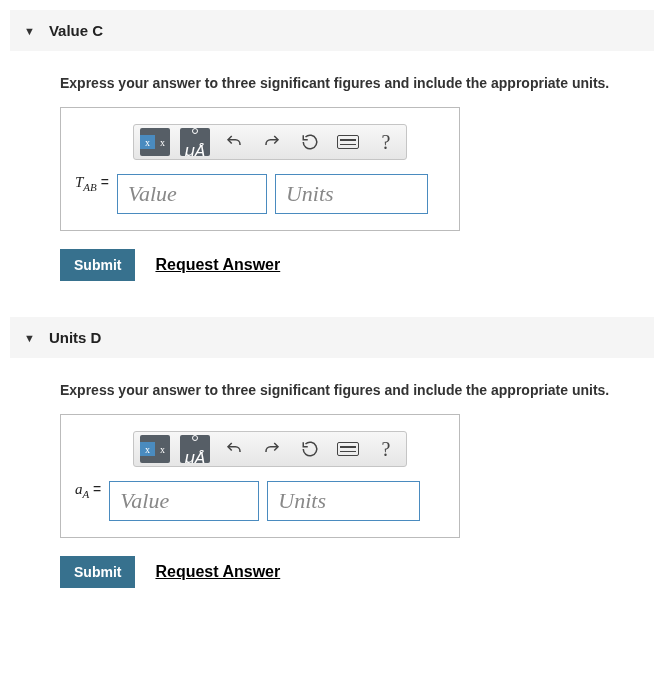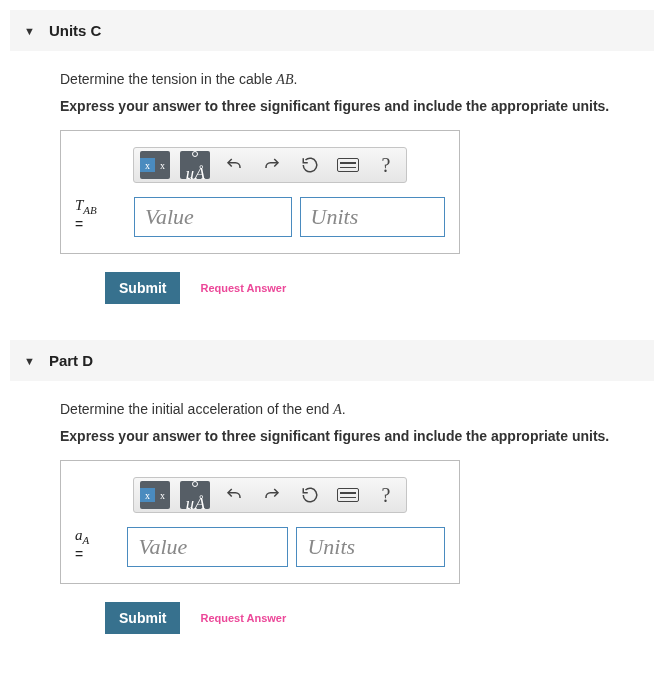--- a/index.html
+++ b/index.html
@@ -75,21 +75,21 @@
     padding: 0;
     font-size: 10px;
     font-family: "Times New Roman", serif;
     overflow:hidden;
     width:30px;
   }
   .fmt-row{display:flex;}
   .fmt-cell{width:15px;height:14px;display:flex;align-items:center;justify-content:center;}
   .fmt-active{background:#4a8bbf;}
   .tb-mu {
-    font-family: Liberation Serif, serif;
+    font-family: Liberation Mono, monospace;
     font-style: italic;
     font-size: 17px;
     position:relative;
     padding-top:18px;
   }
   .tb-mu::before{
     content:"";
     position:absolute;
     top:0;
     left:50%;
@@ -117,66 +117,63 @@
     font-family: "Times New Roman", serif;
     font-style: italic;
     font-size: 22px;
     color: #888;
     padding: 2px 10px;
     display:flex;
     align-items:center;
     cursor:text;
     background:#fff;
   }
-  .value-box { width: 166px; margin-left: 19px; }
+  .value-box { width: 150px; }
   .units-box { width: 153px; }
   .actions {
     margin-top: 18px;
     display: flex;
     align-items: center;
     gap: 20px;
   }
   .btn-submit {
     background: #37718e;
     color: #fff;
     border: none;
     padding: 8px 14px;
     font-size: 14px;
     font-weight: bold;
     cursor: pointer;
-    margin-left: 45px;
   }
   .link-req {
-    color: #ec4899;
-    font-weight: bold;
-    font-size: 11px;
+    color: #000000;
+    font-weight: bold;
+    font-size: 16px;
+    text-decoration: underline;
     cursor: pointer;
   }
   .kbd-icon{
     width:22px;height:14px;border:1.5px solid #444;border-radius:2px;position:relative;
   }
   .kbd-icon::before,.kbd-icon::after{
     content:"";position:absolute;background:#444;height:1.5px;left:2px;right:2px;
   }
   .kbd-icon::before{top:3px;}
   .kbd-icon::after{bottom:3px;}
 </style>
 </head>
 <body>
 
 <div id="root">
   <div class="part-block">
     <div class="part-header">
       <span class="caret">▼</span>
-      <span class="title">Units C</span>
+      <span class="title">Value C</span>
     </div>
     <div class="part-body">
-      <p class="prompt">
-        <span>Determine the tension in the cable </span><span style="font-family:'Times New Roman',serif;font-style:italic;">AB</span><span>.</span>
-      </p>
       <p class="instr">Express your answer to three significant figures and include the appropriate units.</p>
       <div class="answer-frame">
         
   <div class="toolbar">
     <span class="tb-btn tb-fmt">
       <span class="fmt-row">
                 <span class="fmt-cell fmt-active">x</span>
               </span>
       <span class="fmt-row">
                 <span class="fmt-cell">x</span>
@@ -216,26 +213,23 @@
       </div>
       <div class="actions">
         <button class="btn-submit">Submit</button>
         <a class="link-req">Request Answer</a>
       </div>
     </div>
   </div>
   <div class="part-block">
     <div class="part-header">
       <span class="caret">▼</span>
-      <span class="title">Part D</span>
+      <span class="title">Units D</span>
     </div>
     <div class="part-body">
-      <p class="prompt">
-        <span>Determine the initial acceleration of the end </span><span style="font-family:'Times New Roman',serif;font-style:italic;">A</span><span>.</span>
-      </p>
       <p class="instr">Express your answer to three significant figures and include the appropriate units.</p>
       <div class="answer-frame">
         
   <div class="toolbar">
     <span class="tb-btn tb-fmt">
       <span class="fmt-row">
                 <span class="fmt-cell fmt-active">x</span>
               </span>
       <span class="fmt-row">
                 <span class="fmt-cell">x</span>

